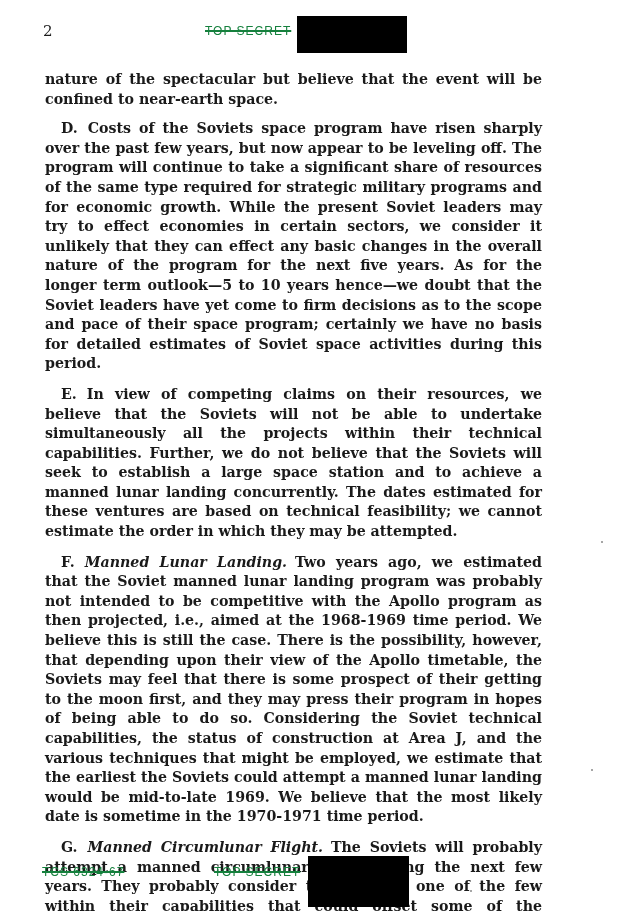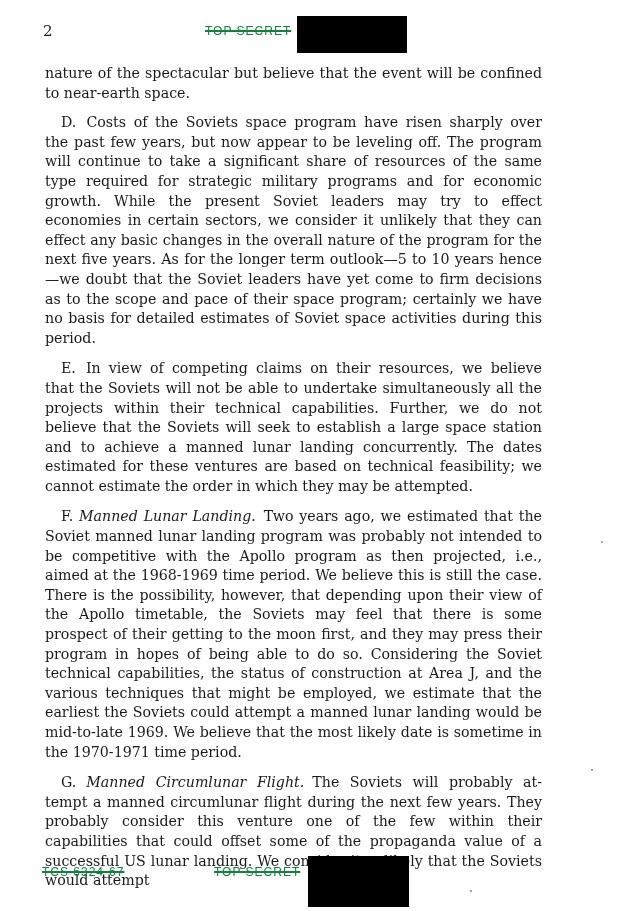--- a/index.html
+++ b/index.html
@@ -16,21 +16,21 @@
   #hdr-stamp { left: 205px; top: 24px; }
   #hdr-redact { left: 297px; top: 16px; width: 110px; height: 37px; }
   #ftr-ctrl { left: 42px; top: 865px; }
   #ftr-stamp { left: 214px; top: 865px; }
   #ftr-redact { left: 308px; top: 856px; width: 101px; height: 51px; }
 
   .body-text {
     position: absolute; left: 45px; top: 64px; width: 497px;
     font-size: 14.2px; line-height: 19.6px; text-align: justify; hyphens: manual;
   }
-  .body-text p { margin: 0 0 11px 0; }
+  .body-text p { margin: 6px 0 11px 0; font-weight: bold; }
   .body-text p.first { margin-bottom: 10px; }
   .indent { text-indent: 16px; }
   .lead { margin-right: 10px; }
   .head-title { font-style: italic; margin-right: 8px; }
   .speck { position: absolute; width: 2px; height: 2px; background: #888; border-radius: 1px; }
 </style>
 </head>
 <body>
 
 <div class="page-number">2</div>

